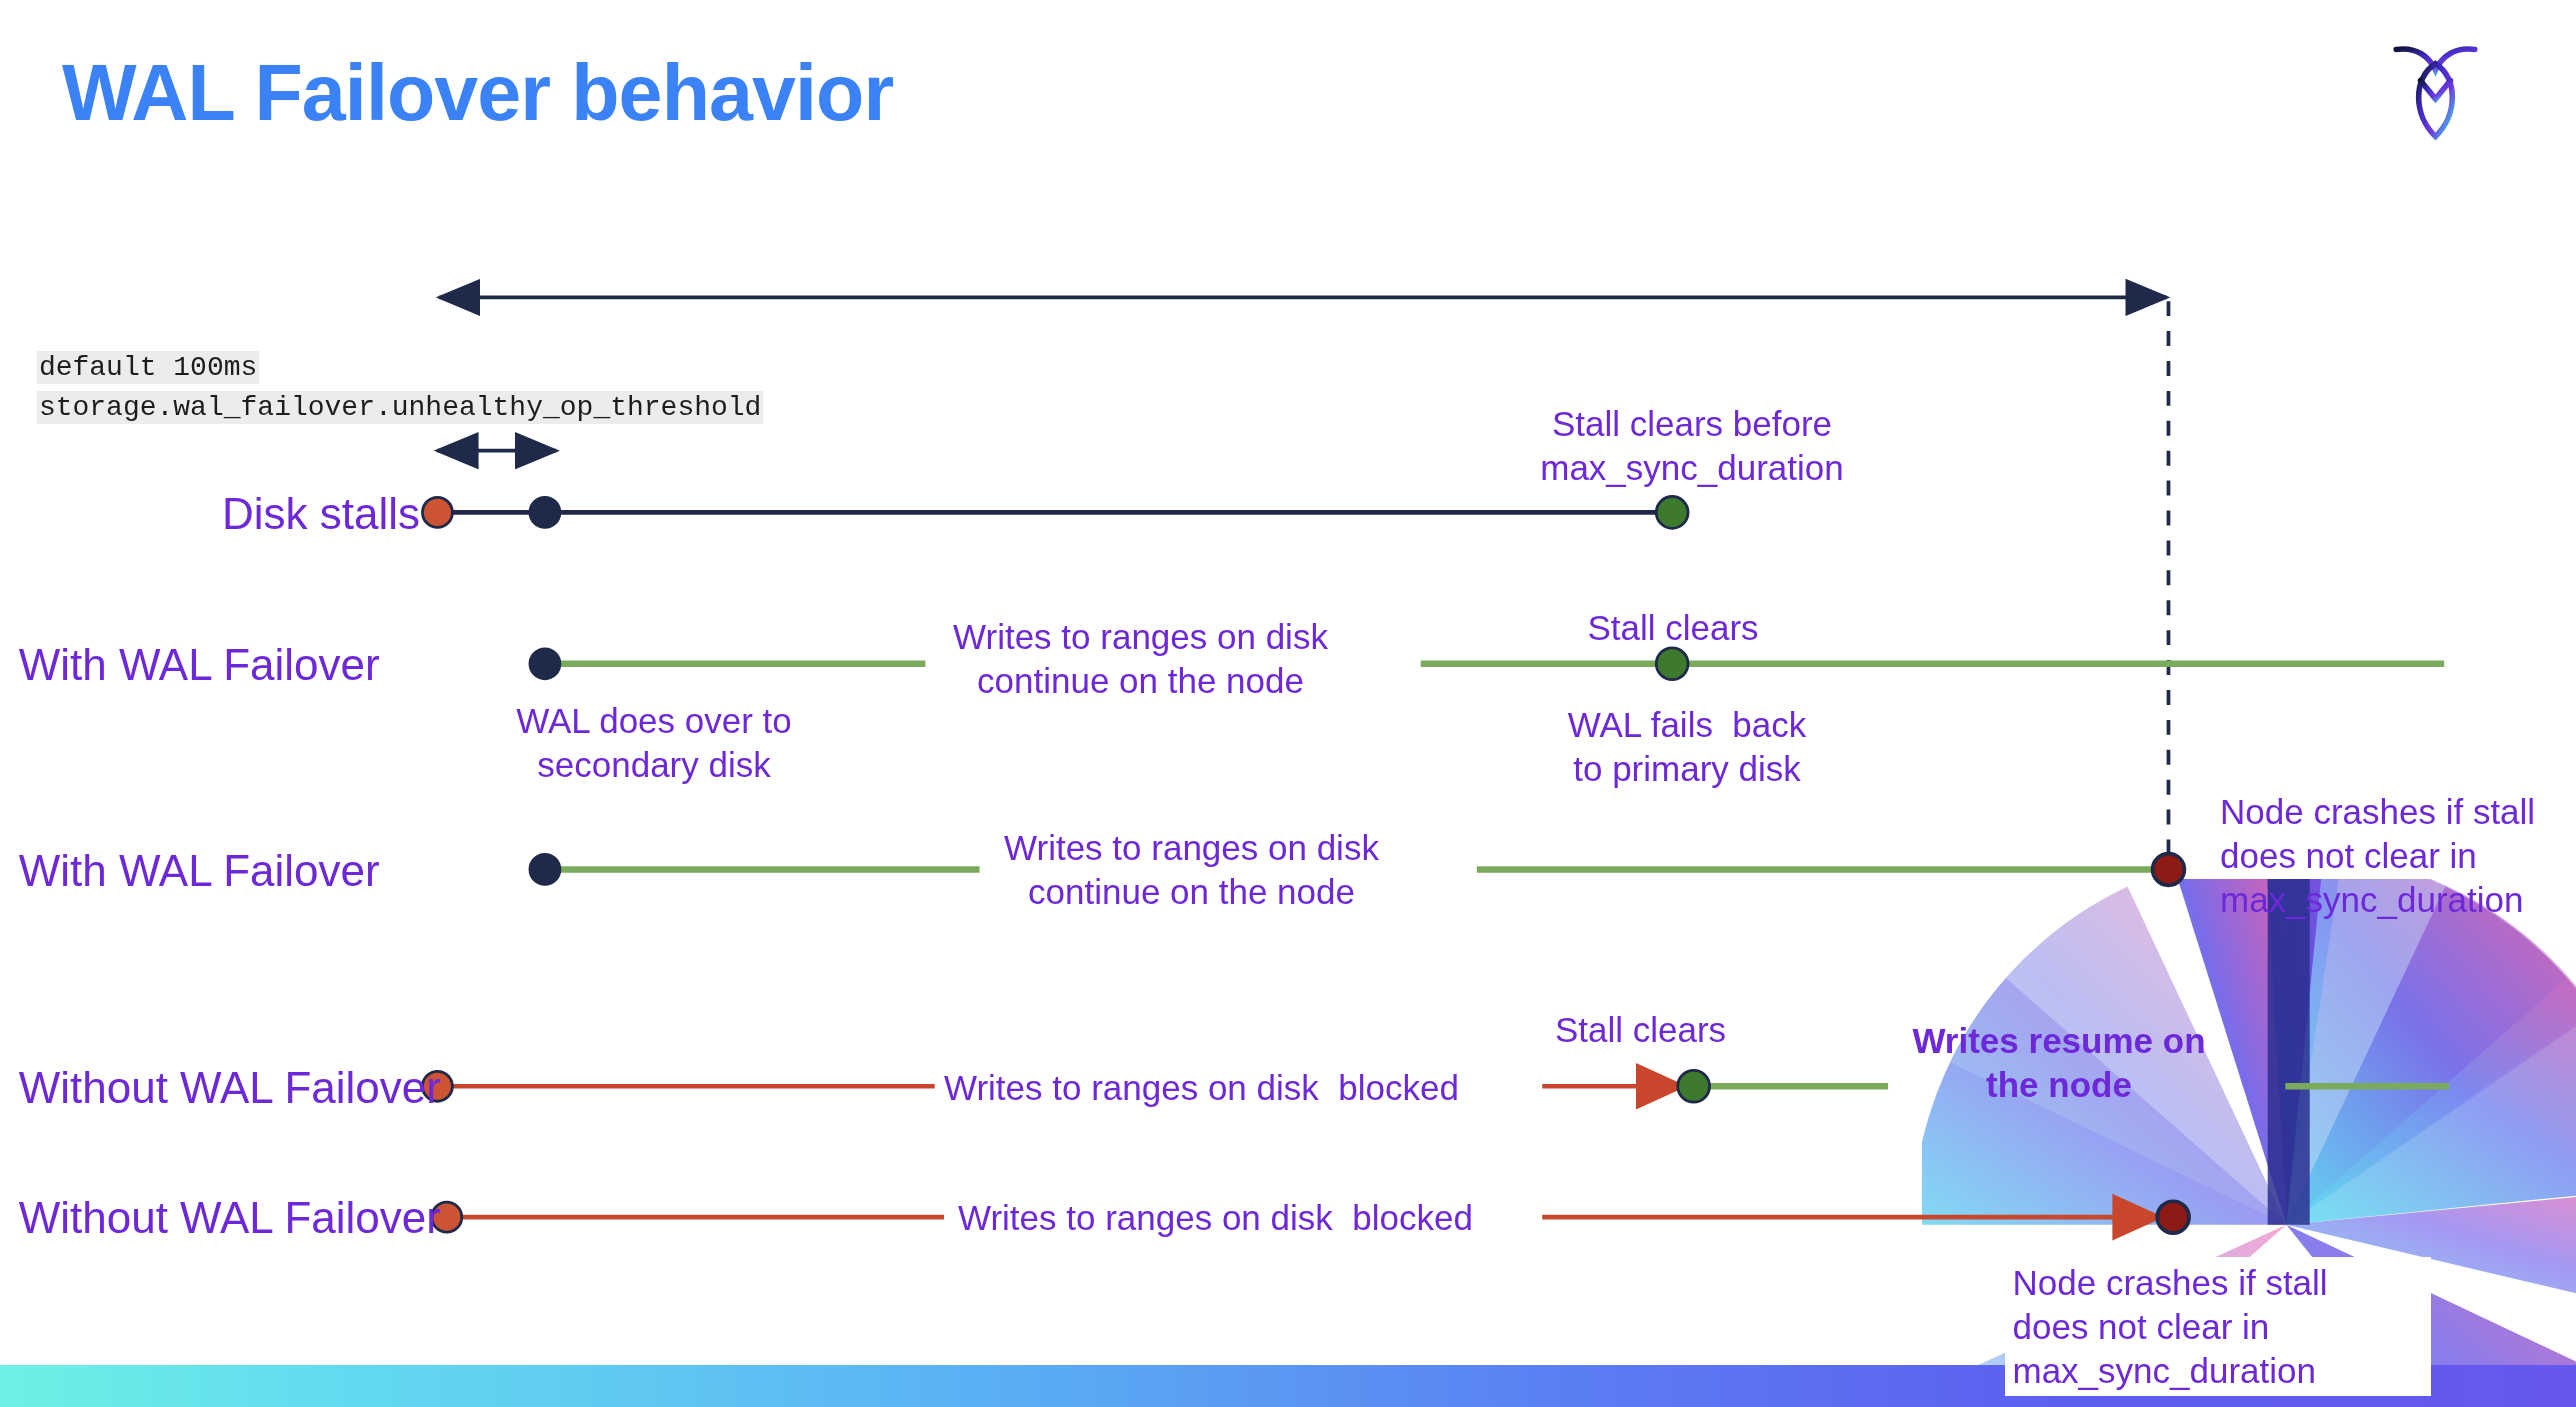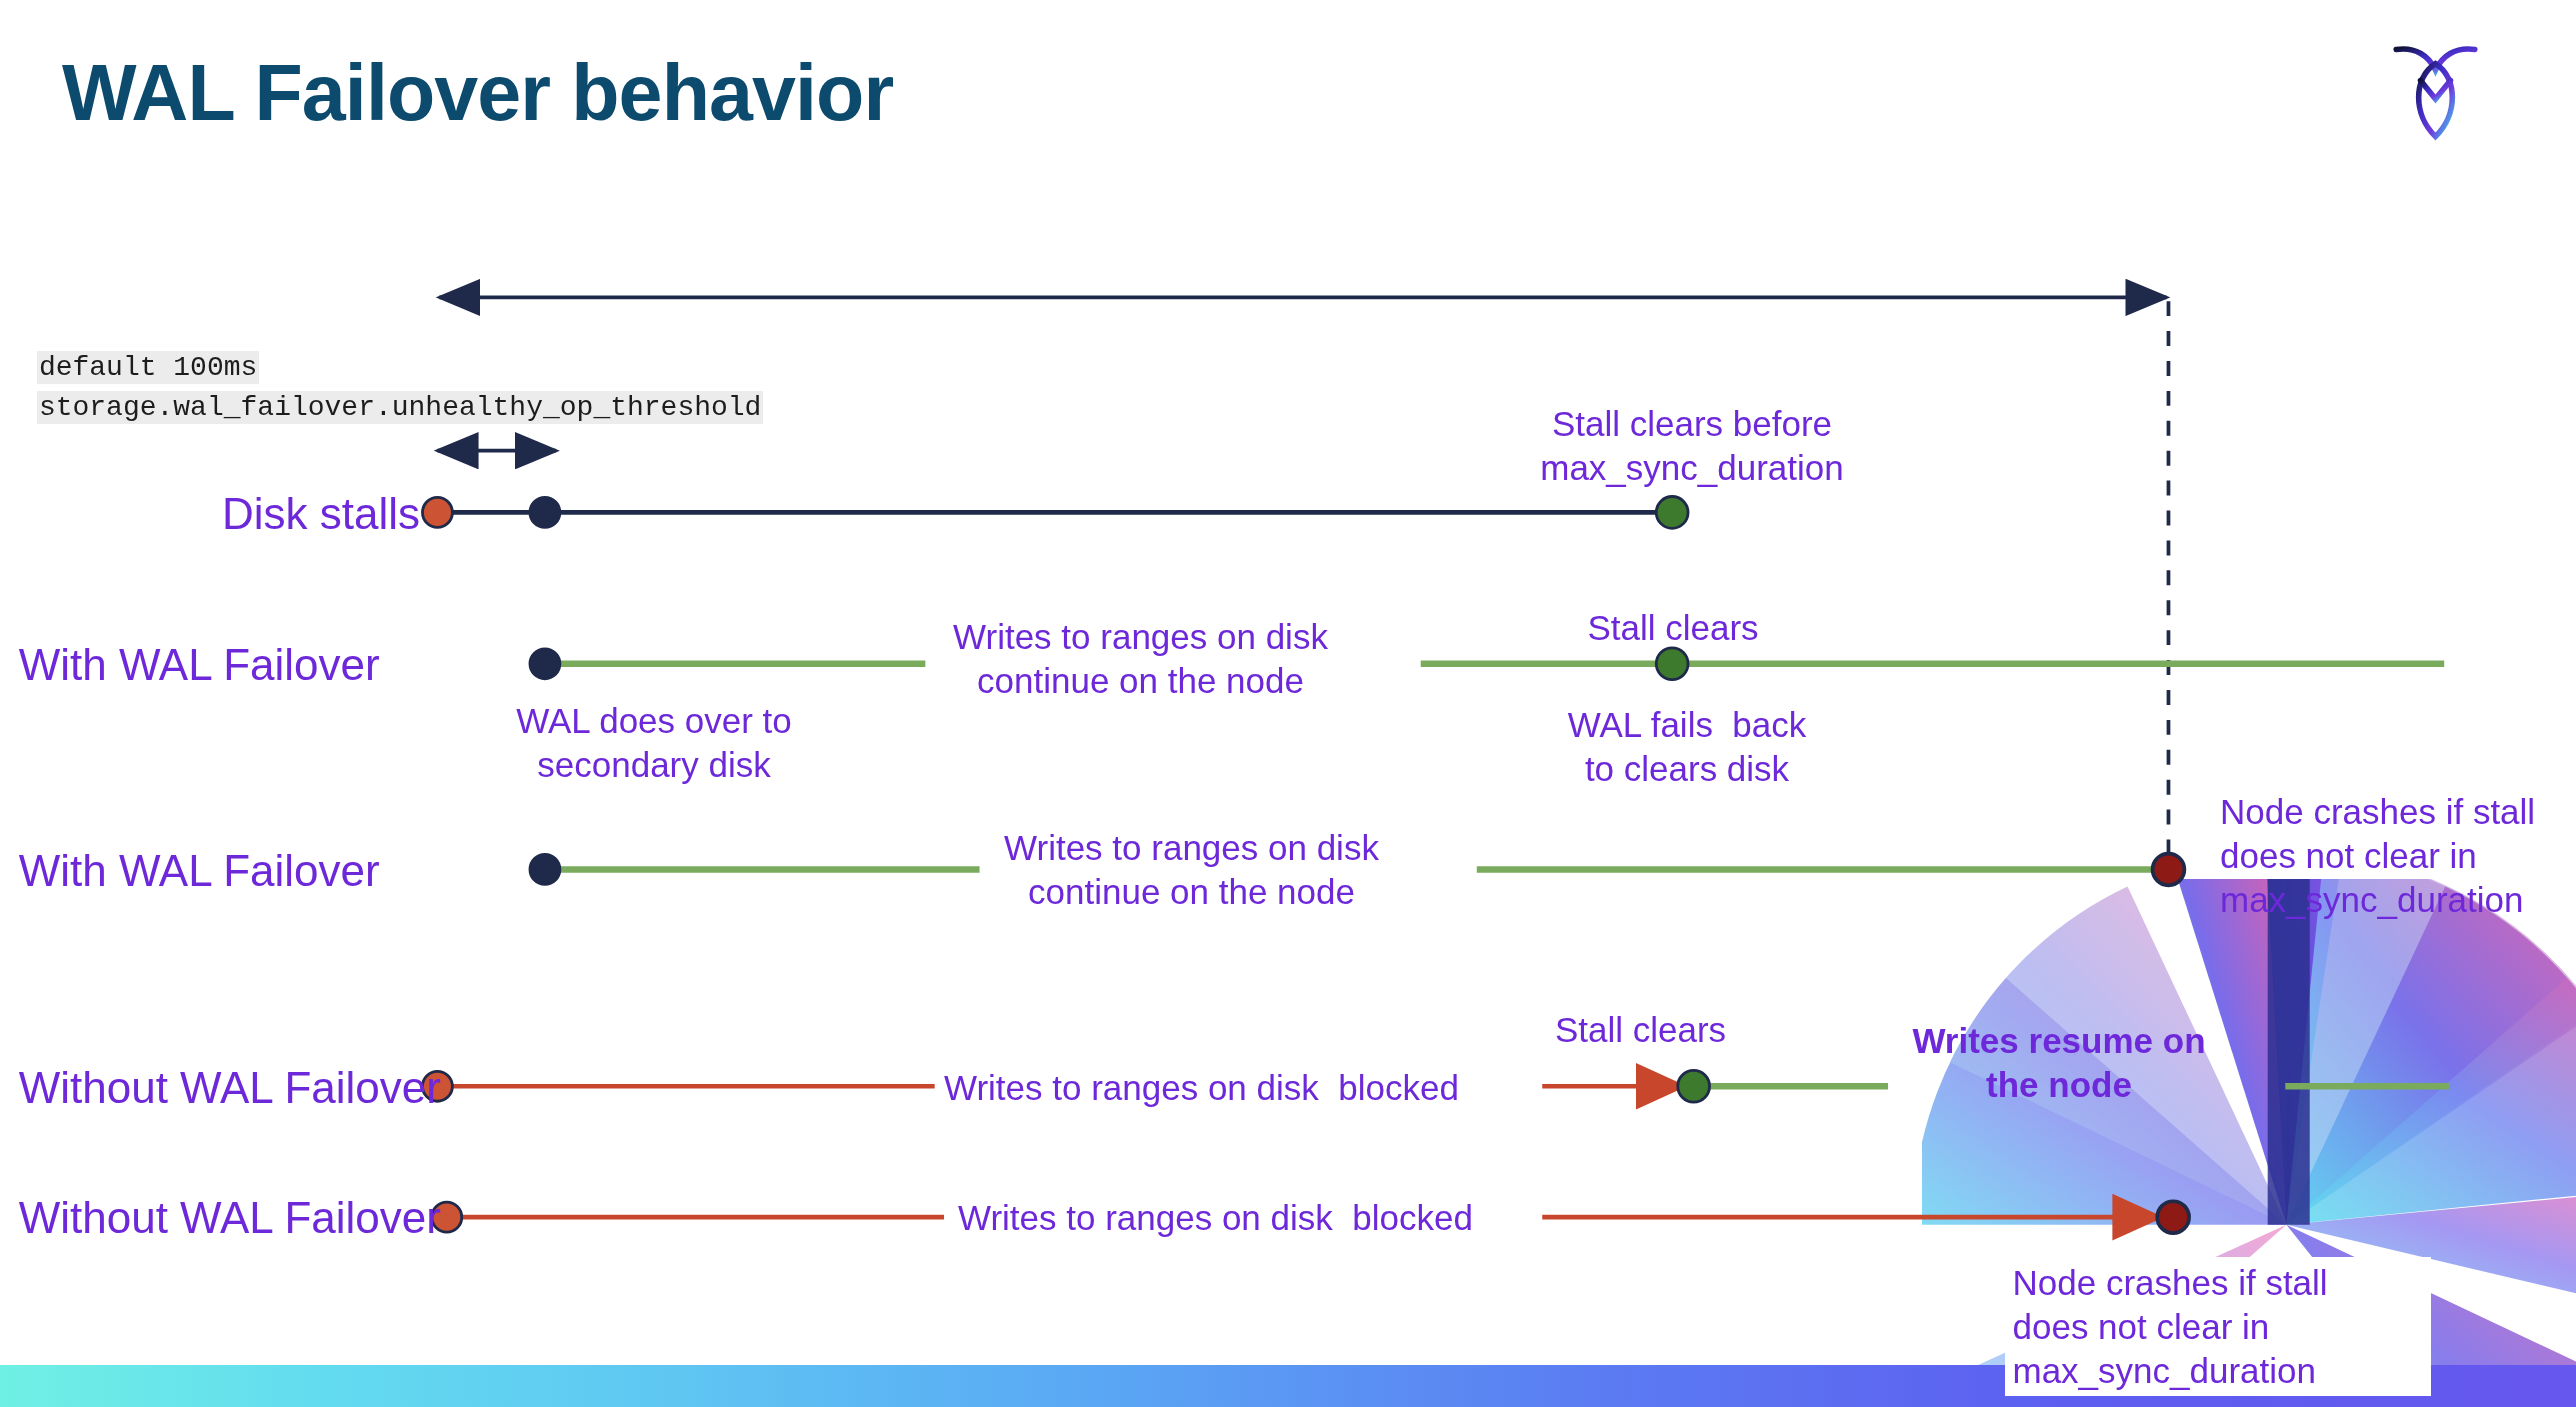--- a/index.html
+++ b/index.html
@@ -23,21 +23,21 @@
   }
 
   
   .title {
     position: absolute;
     left: 62px;
     top: 47px;
     font-size: 79px;
     font-weight: bold;
     letter-spacing: -0.9px;
-    color: #0c4a6e;
+    color: #3b82f6;
     white-space: nowrap;
   }
 
   
   .logo {
     position: absolute;
     right: 90px;
     top: 26px;
     width: 101px;
     height: 120px;
@@ -250,21 +250,21 @@
 
   <div class="lbl center" style="left:935px; top:615px; width:411px;">Writes to ranges on disk
 continue on the node</div>
 
   <div class="lbl center" style="left:1561px; top:606px; width:224px;">Stall clears</div>
 
   <div class="lbl center" style="left:467px; top:699px; width:374px;">WAL does over to
 secondary disk</div>
 
   <div class="lbl center" style="left:1514px; top:703px; width:346px;">WAL fails  back
-to clears disk</div>
+to primary disk</div>
 
   <div class="lbl center" style="left:986px; top:826px; width:411px;">Writes to ranges on disk
 continue on the node</div>
 
   <div class="lbl" style="left:2220px; top:790px; width:355px;">Node crashes if stall
 does not clear in
 max_sync_duration</div>
 
   <div class="lbl" style="left:944px; top:1066px;">Writes to ranges on disk  blocked</div>
 

